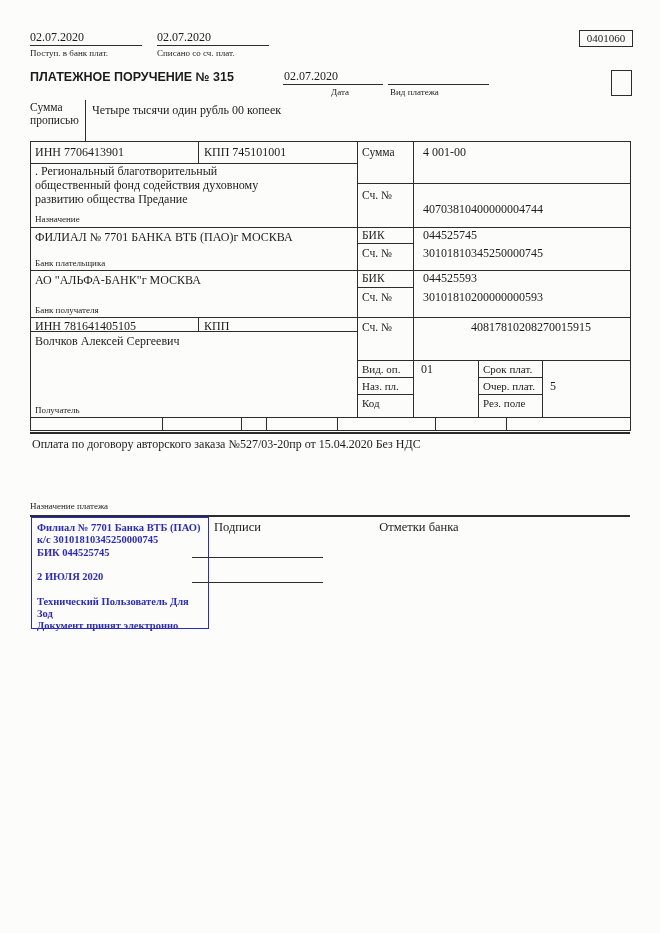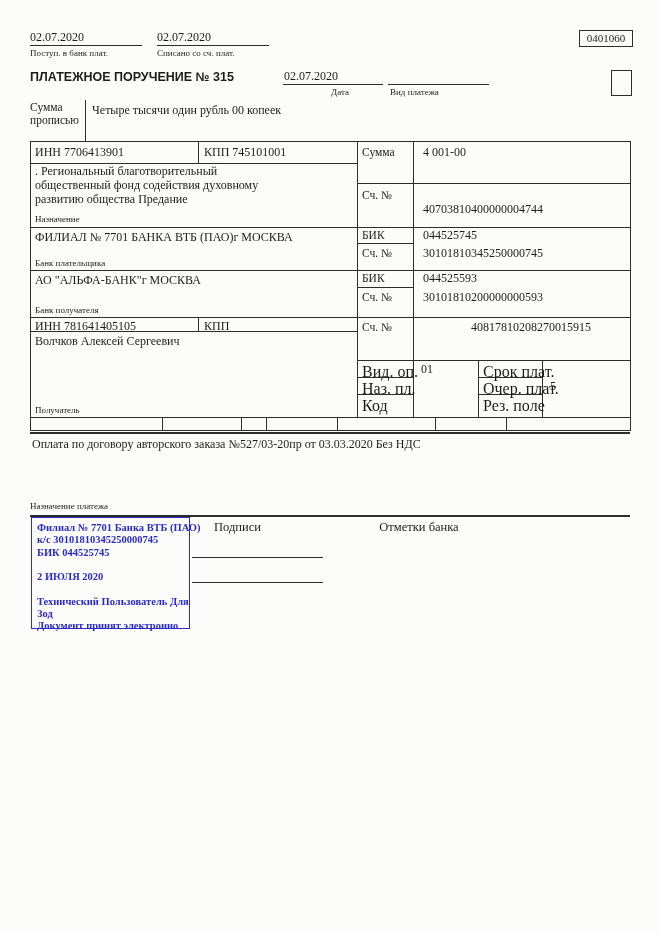--- a/index.html
+++ b/index.html
@@ -1,30 +1,30 @@
 <!DOCTYPE html>
 <html><head>
 <meta charset="utf-8">
 <style>
   html,body{margin:0;padding:0;background:#e8e8e8;}
   #page{position:relative;width:660px;height:933px;background:#fcfcfa;overflow:hidden;
         font-family:"Liberation Serif",serif;color:#1c1c1c;}
   .abs{position:absolute;white-space:nowrap;}
   .t12{font-size:12px;}
   .t11{font-size:11.5px;}
-  .t10{font-size:16px;}
+  .t10{font-size:11px;}
   .s9{font-size:9px;}
   .hl{position:absolute;height:0;border-top:1.5px solid #2d2d2d;}
   .hl2{position:absolute;height:0;border-top:2.5px solid #2d2d2d;}
   .vl{position:absolute;width:0;border-left:1.5px solid #2d2d2d;}
   .box{position:absolute;border:1.5px solid #2d2d2d;box-sizing:border-box;}
   .title{font-family:"Liberation Sans",sans-serif;font-weight:bold;font-size:12.5px;}
   .center{text-align:center;}
   .wrap{white-space:normal;}
-  .stamp{position:absolute;left:31px;top:517px;width:159px;height:112px;box-sizing:border-box;
+  .stamp{position:absolute;left:31px;top:517px;width:178px;height:112px;box-sizing:border-box;
          border:1.5px solid #2a2ac8;padding:4px 2px 0 5px;font-weight:bold;font-size:10.5px;
          line-height:12.3px;color:#2a2ac8;}
   .stamp div{min-height:12.3px;white-space:nowrap;}
   .esign{position:absolute;left:352px;top:541px;width:161px;height:56px;box-sizing:border-box;
          border:1.5px solid #2d2d2d;font-size:11.5px;padding-top:3px;}
 </style>
 </head>
 <body>
 
 <div id="page">
@@ -120,21 +120,21 @@
 
   <div class="abs t10" style="left:362px;top:363px;">Вид. оп.</div>
   <div class="abs t12" style="left:421px;top:362px;">01</div>
   <div class="abs t10" style="left:483px;top:363px;">Срок плат.</div>
   <div class="abs t10" style="left:362px;top:380px;">Наз. пл.</div>
   <div class="abs t10" style="left:483px;top:380px;">Очер. плат.</div>
   <div class="abs t12" style="left:550px;top:379px;">5</div>
   <div class="abs t10" style="left:362px;top:397px;">Код</div>
   <div class="abs t10" style="left:483px;top:397px;">Рез. поле</div>
 
-  <div class="abs t12" style="left:32px;top:437px;">Оплата по договору авторского заказа №527/03-20пр от 03.03.2020 Без НДС</div>
+  <div class="abs t12" style="left:32px;top:437px;">Оплата по договору авторского заказа №527/03-20пр от 15.04.2020 Без НДС</div>
   <div class="abs s9" style="left:30px;top:501px;">Назначение платежа</div>
   <div class="hl2" style="left:30px;top:515px;width:600px;"></div>
 
   <div class="abs t12 center" style="left:180px;top:520px;width:115px;font-size:12.5px;">Подписи</div>
   <div class="abs t12 center" style="left:339px;top:520px;width:160px;font-size:12.5px;">Отметки банка</div>
   <div class="hl" style="left:192px;top:557px;width:131px;"></div>
   <div class="hl" style="left:192px;top:582px;width:131px;"></div>
 
   <div class="stamp" style="color: rgb(42, 42, 200); border-color: rgb(42, 42, 200);">
     <div>Филиал № 7701 Банка ВТБ (ПАО)</div>

